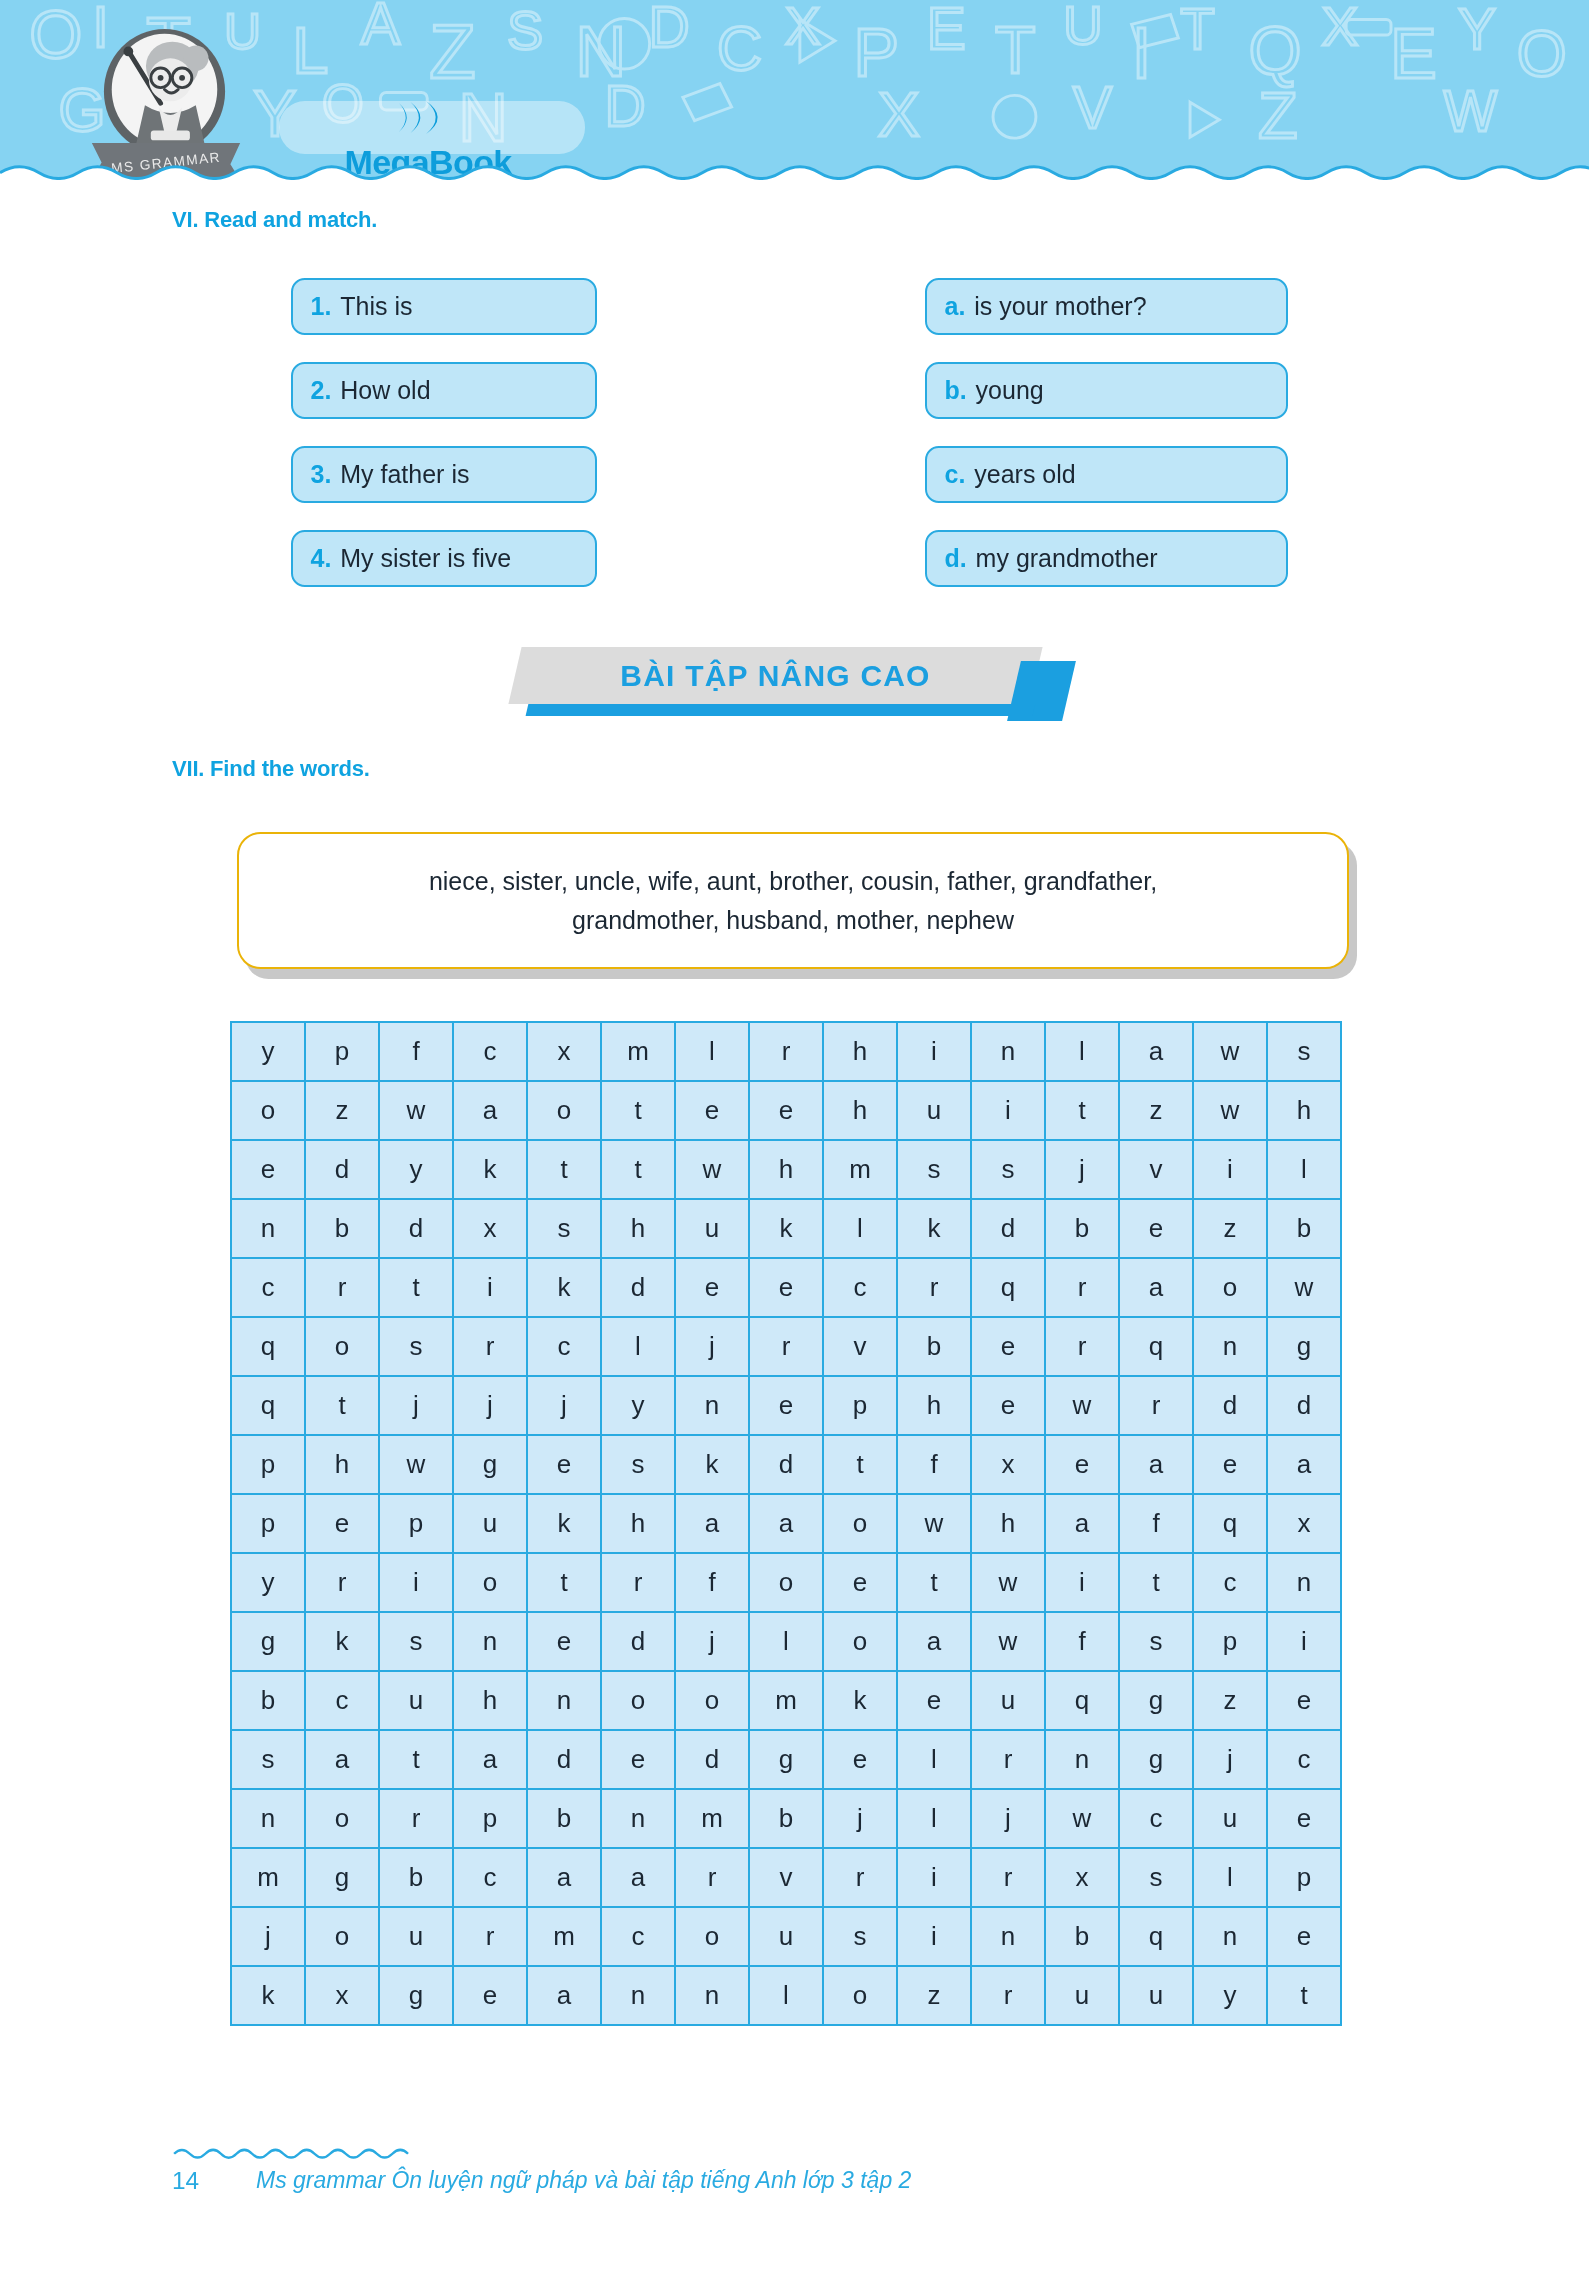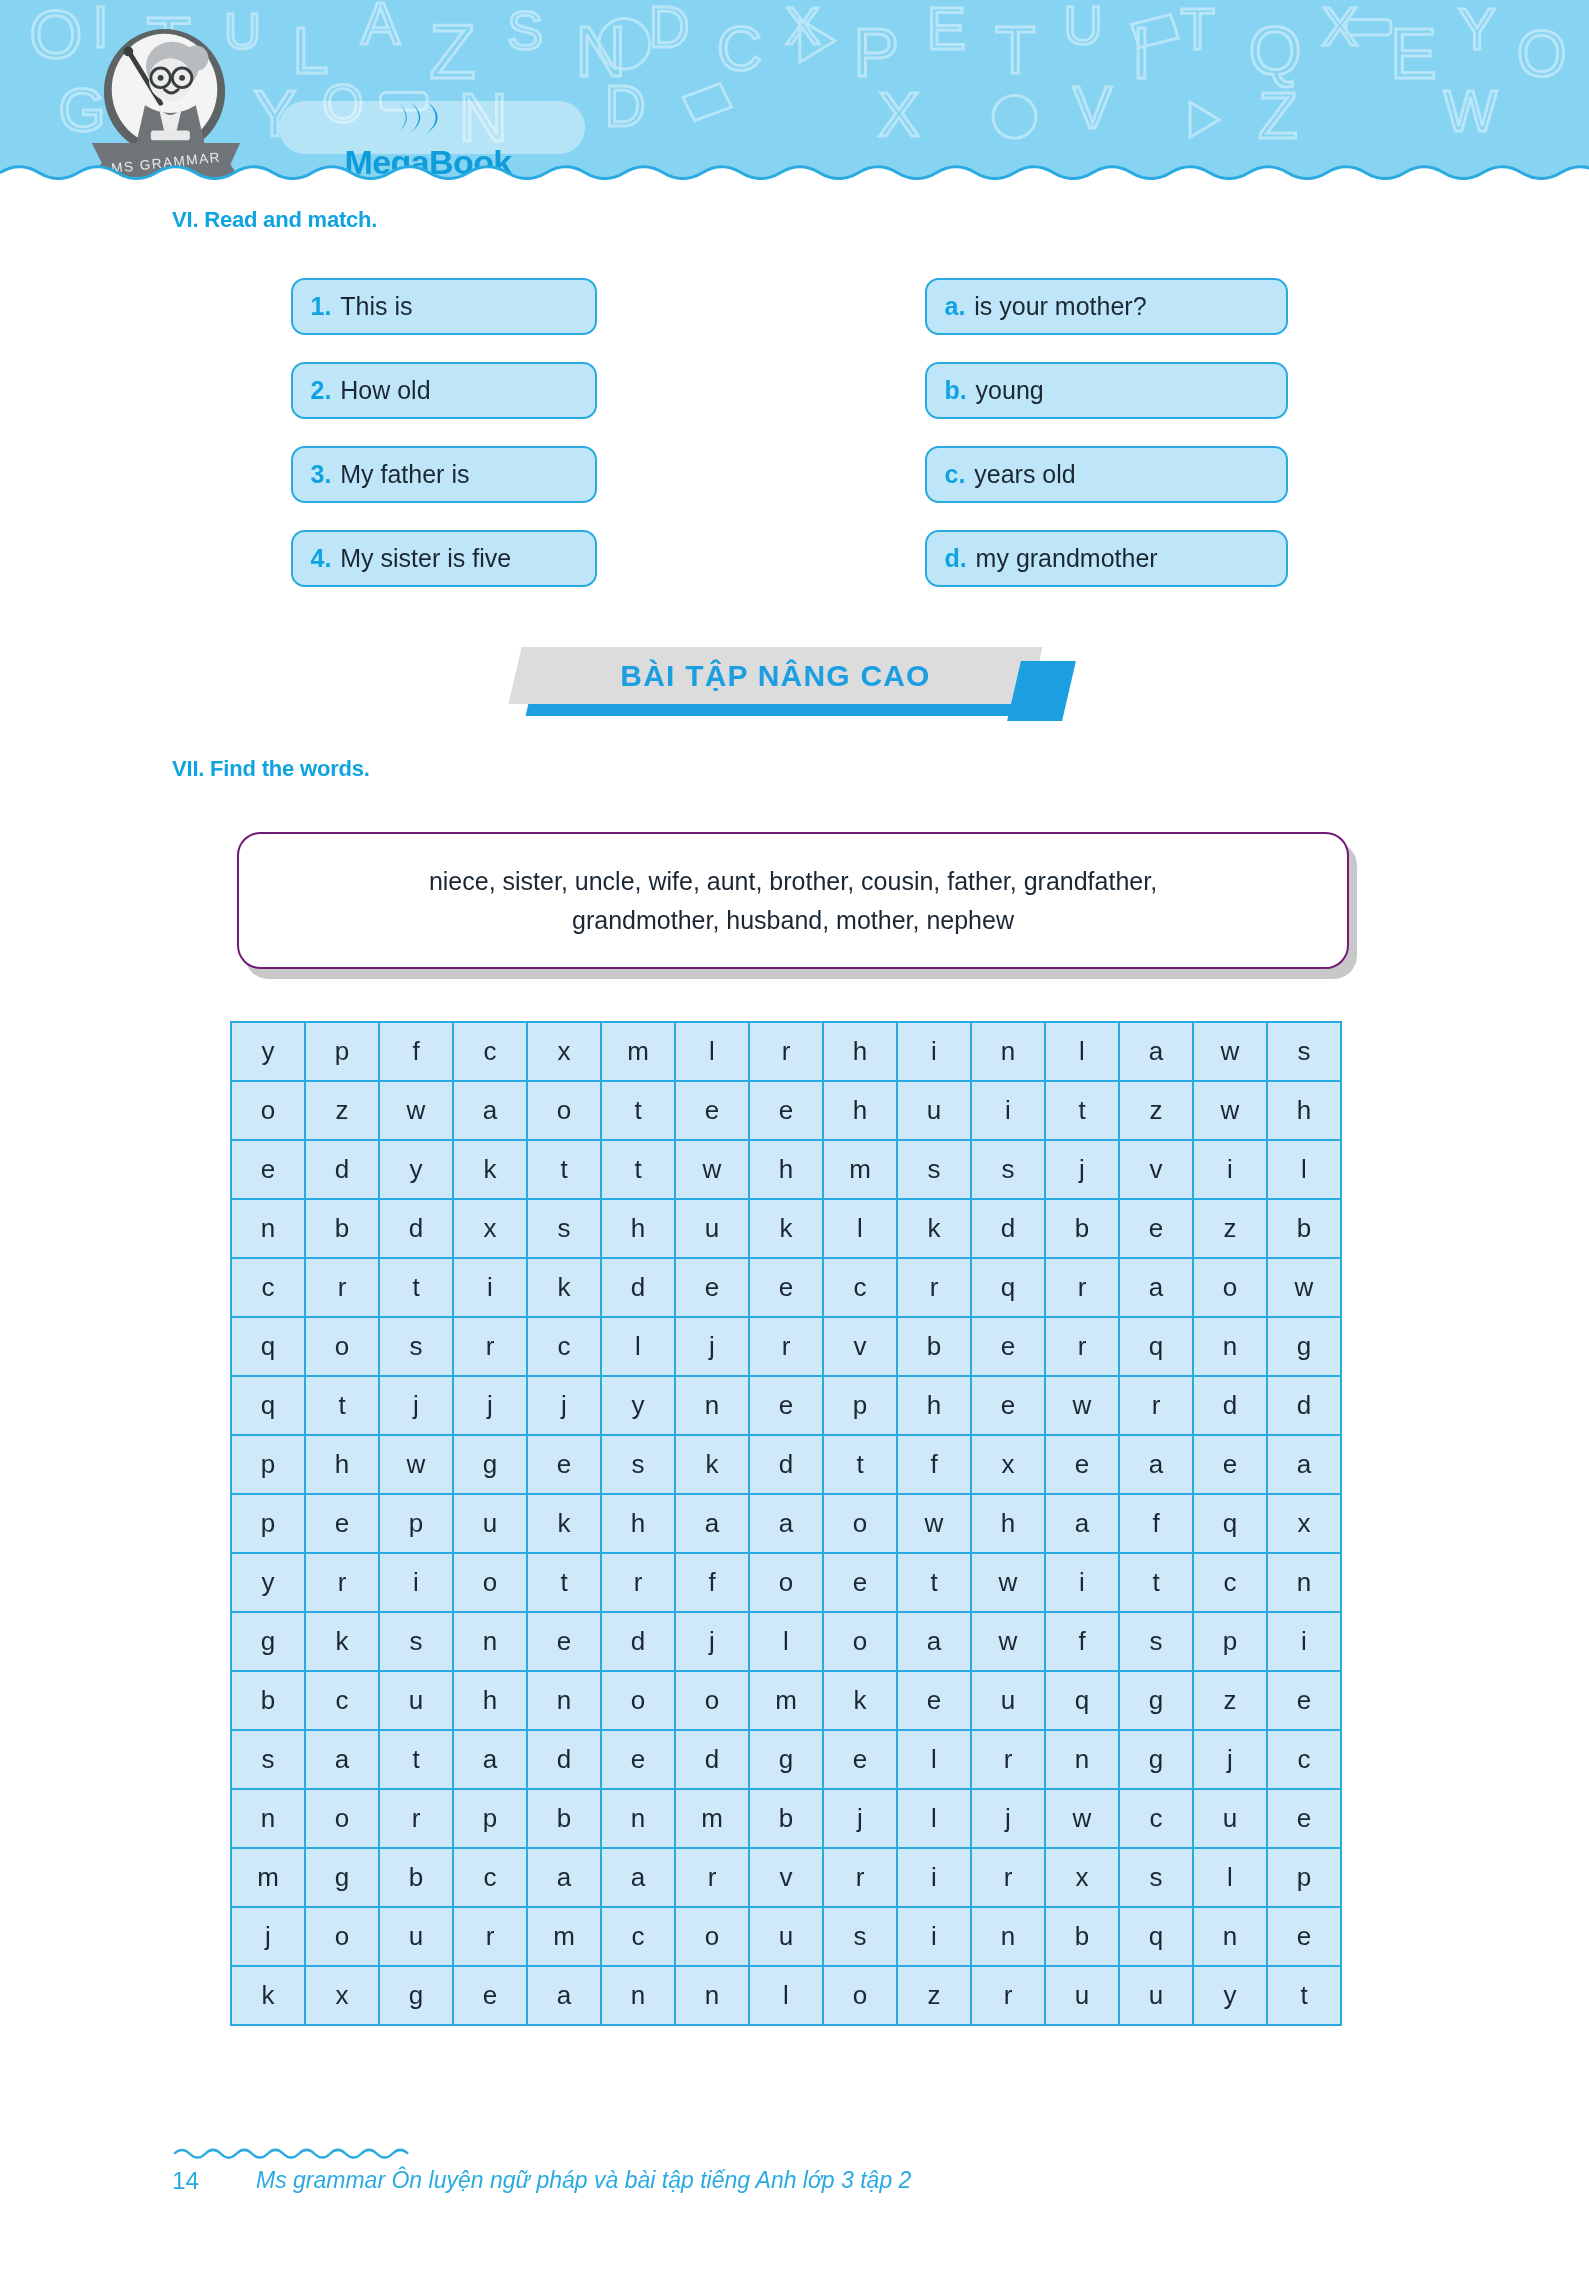--- a/index.html
+++ b/index.html
@@ -160,21 +160,21 @@
   }
 
   
   .wordbank {
     position: absolute;
     left: 237px;
     top: 832px;
     width: 1112px;
     height: 137px;
     background: #ffffff;
-    border: 2px solid #701a75;
+    border: 2px solid #eab308;
     border-radius: 23.4px;
     display: flex;
     align-items: center;
     justify-content: center;
     text-align: center;
     font-size: 25px;
     line-height: 1.55;
     color: #1b2733;
     padding: 0 39px;
     z-index: 2;

